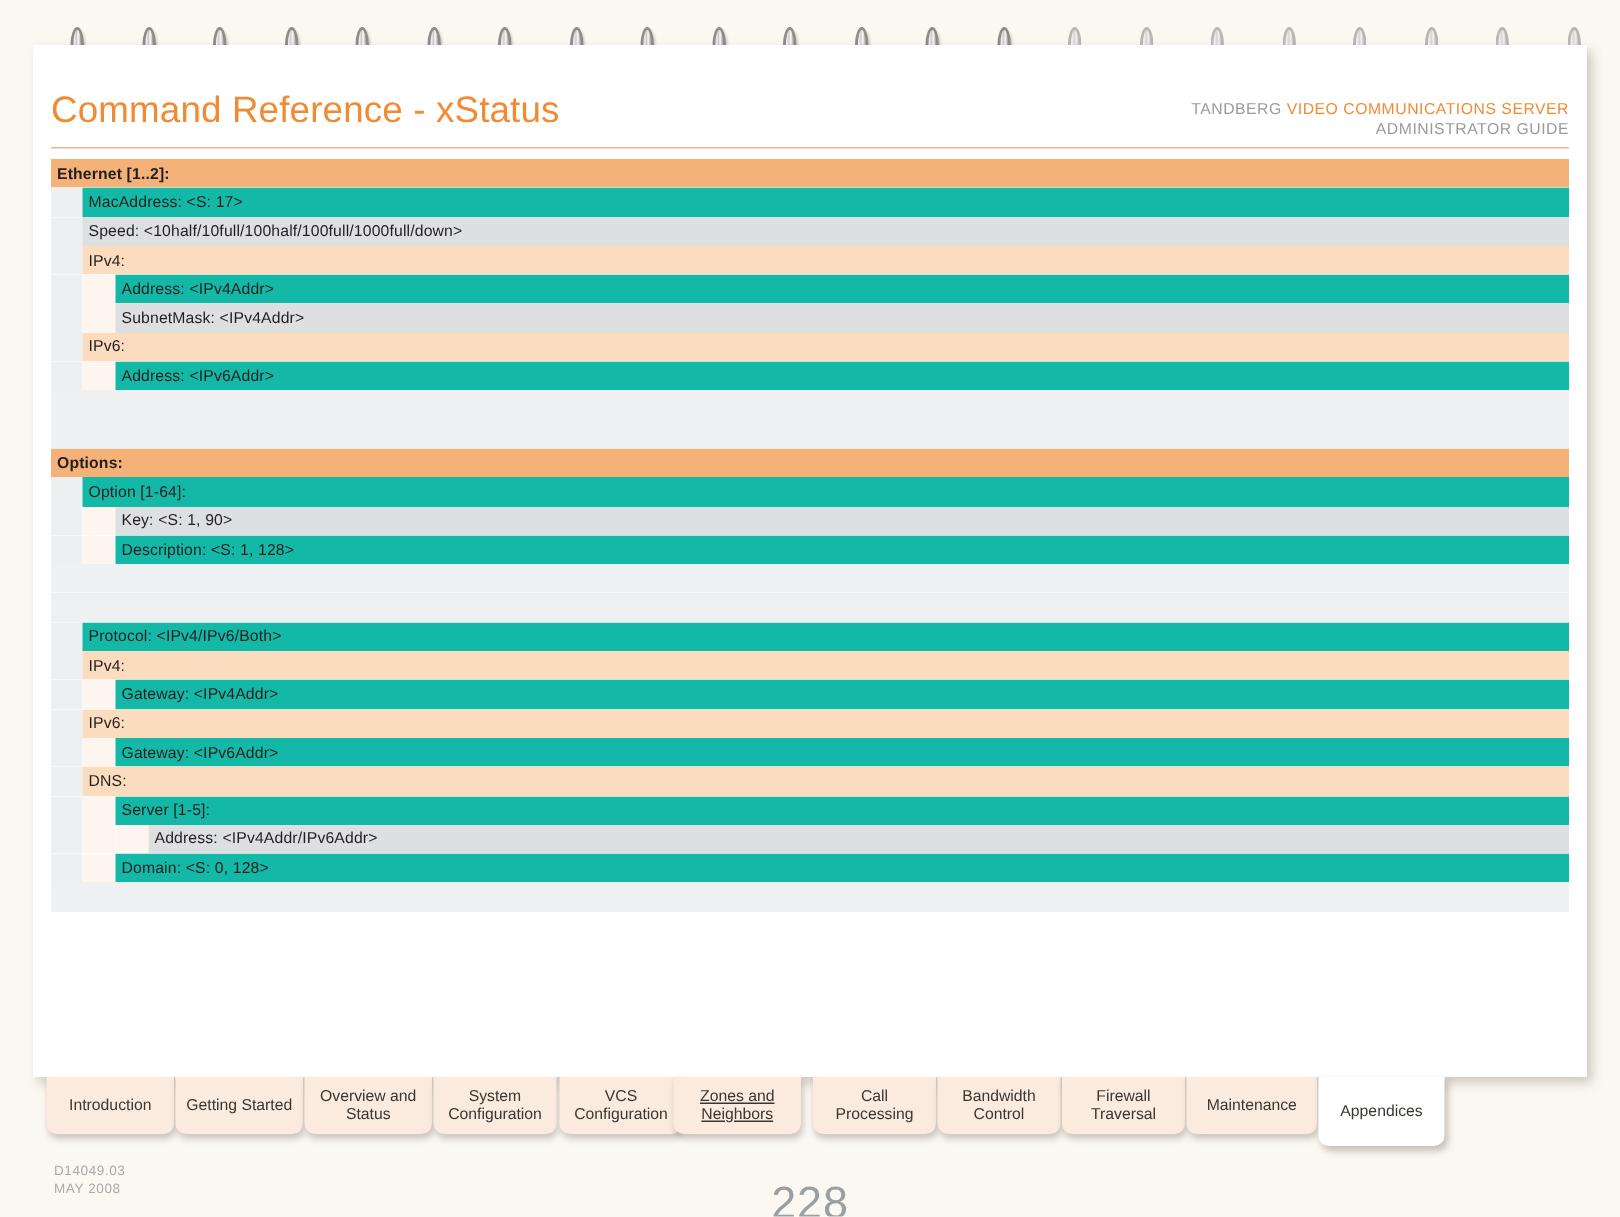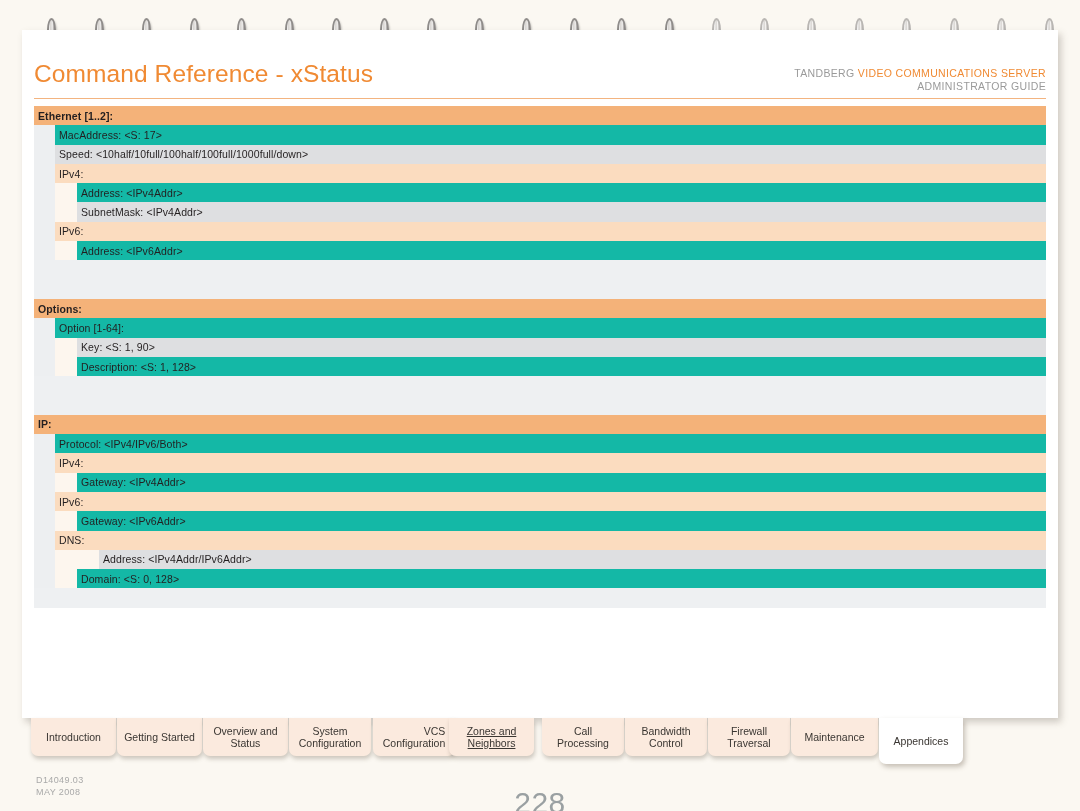--- a/index.html
+++ b/index.html
@@ -352,23 +352,20 @@
             <div class="gutter g-cream" style="width: 22px;"></div>
             <div class="cell bg-cream">Description: &lt;S: 1, 128&gt;</div>
           </div>
           <div class="row">
             <div class="cell bg-blank"></div>
           </div>
           <div class="row">
             <div class="cell bg-blank"></div>
           </div>
           <div class="row">
-            <div class="cell bg-head txt-bold">IP:</div>
-          </div>
-          <div class="row">
             <div class="gutter g-gray" style="width: 21px;"></div>
             <div class="cell bg-cream">Protocol: &lt;IPv4/IPv6/Both&gt;</div>
           </div>
           <div class="row">
             <div class="gutter g-gray" style="width: 21px;"></div>
             <div class="cell bg-sub">IPv4:</div>
           </div>
           <div class="row">
             <div class="gutter g-gray" style="width: 21px;"></div>
             <div class="gutter g-cream" style="width: 22px;"></div>
@@ -379,20 +376,25 @@
             <div class="cell bg-sub">IPv6:</div>
           </div>
           <div class="row">
             <div class="gutter g-gray" style="width: 21px;"></div>
             <div class="gutter g-cream" style="width: 22px;"></div>
             <div class="cell bg-cream">Gateway: &lt;IPv6Addr&gt;</div>
           </div>
           <div class="row">
             <div class="gutter g-gray" style="width: 21px;"></div>
             <div class="cell bg-sub">DNS:</div>
+          </div>
+          <div class="row">
+            <div class="gutter g-gray" style="width: 21px;"></div>
+            <div class="gutter g-cream" style="width: 22px;"></div>
+            <div class="cell bg-cream">Server [1-5]:</div>
           </div>
           <div class="row">
             <div class="gutter g-gray" style="width: 21px;"></div>
             <div class="gutter g-cream" style="width: 22px;"></div>
             <div class="gutter g-cream" style="width: 22px;"></div>
             <div class="cell bg-gray">Address: &lt;IPv4Addr/IPv6Addr&gt;</div>
           </div>
           <div class="row">
             <div class="gutter g-gray" style="width: 21px;"></div>
             <div class="gutter g-cream" style="width: 22px;"></div>
@@ -404,21 +406,21 @@
         </div>
 
     </div>
   </div>
 
   <div id="tabbar">
       <div class="tab" style="left: 31px; width: 85px;">Introduction</div>
       <div class="tab" style="left: 117px; width: 85px;">Getting Started</div>
       <div class="tab" style="left: 203px; width: 85px;">Overview and<br>Status</div>
       <div class="tab" style="left: 289px; width: 82px;">System<br>Configuration</div>
-      <div class="tab" style="left: 373px; width: 82px; text-align: right;">VCS<br>Configuration</div>
+      <div class="tab" style="left: 373px; width: 82px;">VCS<br>Configuration</div>
       <div class="tab" style="left: 449px; width: 85px; text-decoration: underline;">Zones and<br>Neighbors</div>
       <div class="tab" style="left: 542px; width: 82px;">Call<br>Processing</div>
       <div class="tab" style="left: 625px; width: 82px;">Bandwidth<br>Control</div>
       <div class="tab" style="left: 708px; width: 82px;">Firewall<br>Traversal</div>
       <div class="tab" style="left: 791px; width: 87px;">Maintenance</div>
       <div class="tab active" style="left: 879px; width: 84px;">Appendices</div>
     </div>
 
   <div id="footer">
     <div id="doc-code">

